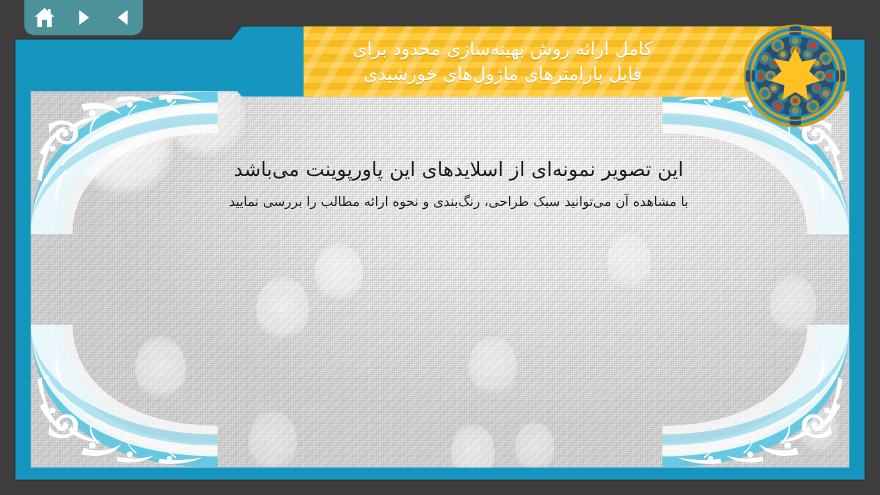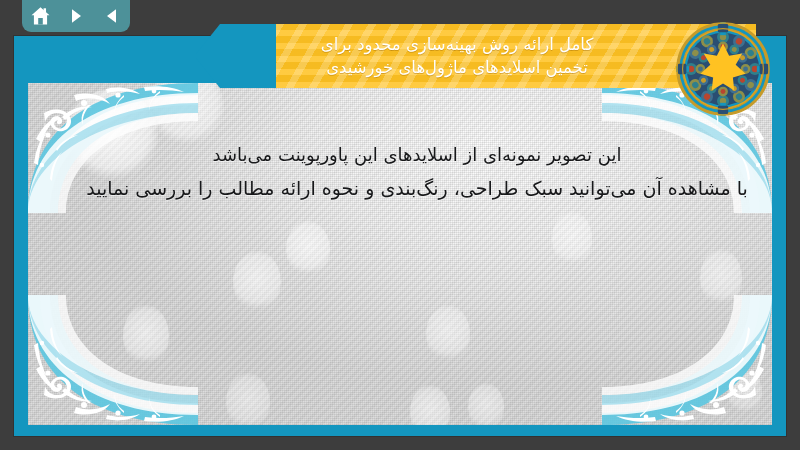--- a/index.html
+++ b/index.html
@@ -108,21 +108,21 @@
   
   #body-text{
     position:absolute;left:28px;top:104px;right:28px;
     text-align:center;color:#17181a;
     font-size:17.5px;line-height:1.68;
     z-index:20;
     text-shadow:0 1px 1px rgba(255,255,255,.55);
   }
   #body-text p{margin:0 0 3px 0;white-space:nowrap;padding-left:34px;}
   #body-text p.l1{font-size:18px;}
-  #body-text p.l2{font-size:19px;}
+  #body-text p.l2{font-size:12px;}
   #body-text p.l3{font-size:16.8px;}
 </style>
 </head>
 <body>
 
 <div id="stage">
 
   <div id="navbar">
     <div class="navbtn">
       <span>
@@ -283,21 +283,21 @@
 
   <div id="titleband">
     <div class="chev">
       <svg viewBox="0 0 88 64" preserveAspectRatio="none">
         <path d="M88,0 L24,0 L0,30 L0,34 L24,64 L88,64 Z" fill="#1496bf"></path>
       </svg>
     </div>
     <div class="bar"></div>
     <div id="slide-title">
       <span>کامل ارائه روش بهینه‌سازی محدود برای</span>
-      <span>تخمین اسلایدهای ماژول‌های خورشیدی</span>
+      <span>فایل پارامترهای ماژول‌های خورشیدی</span>
     </div>
   </div>
 
   <div id="medallion">
     <svg viewBox="0 0 100 100">
       <defs>
         <clipPath id="ringclip">
             <circle cx="50" cy="50" r="50"></circle>
           </clipPath>
       </defs>

